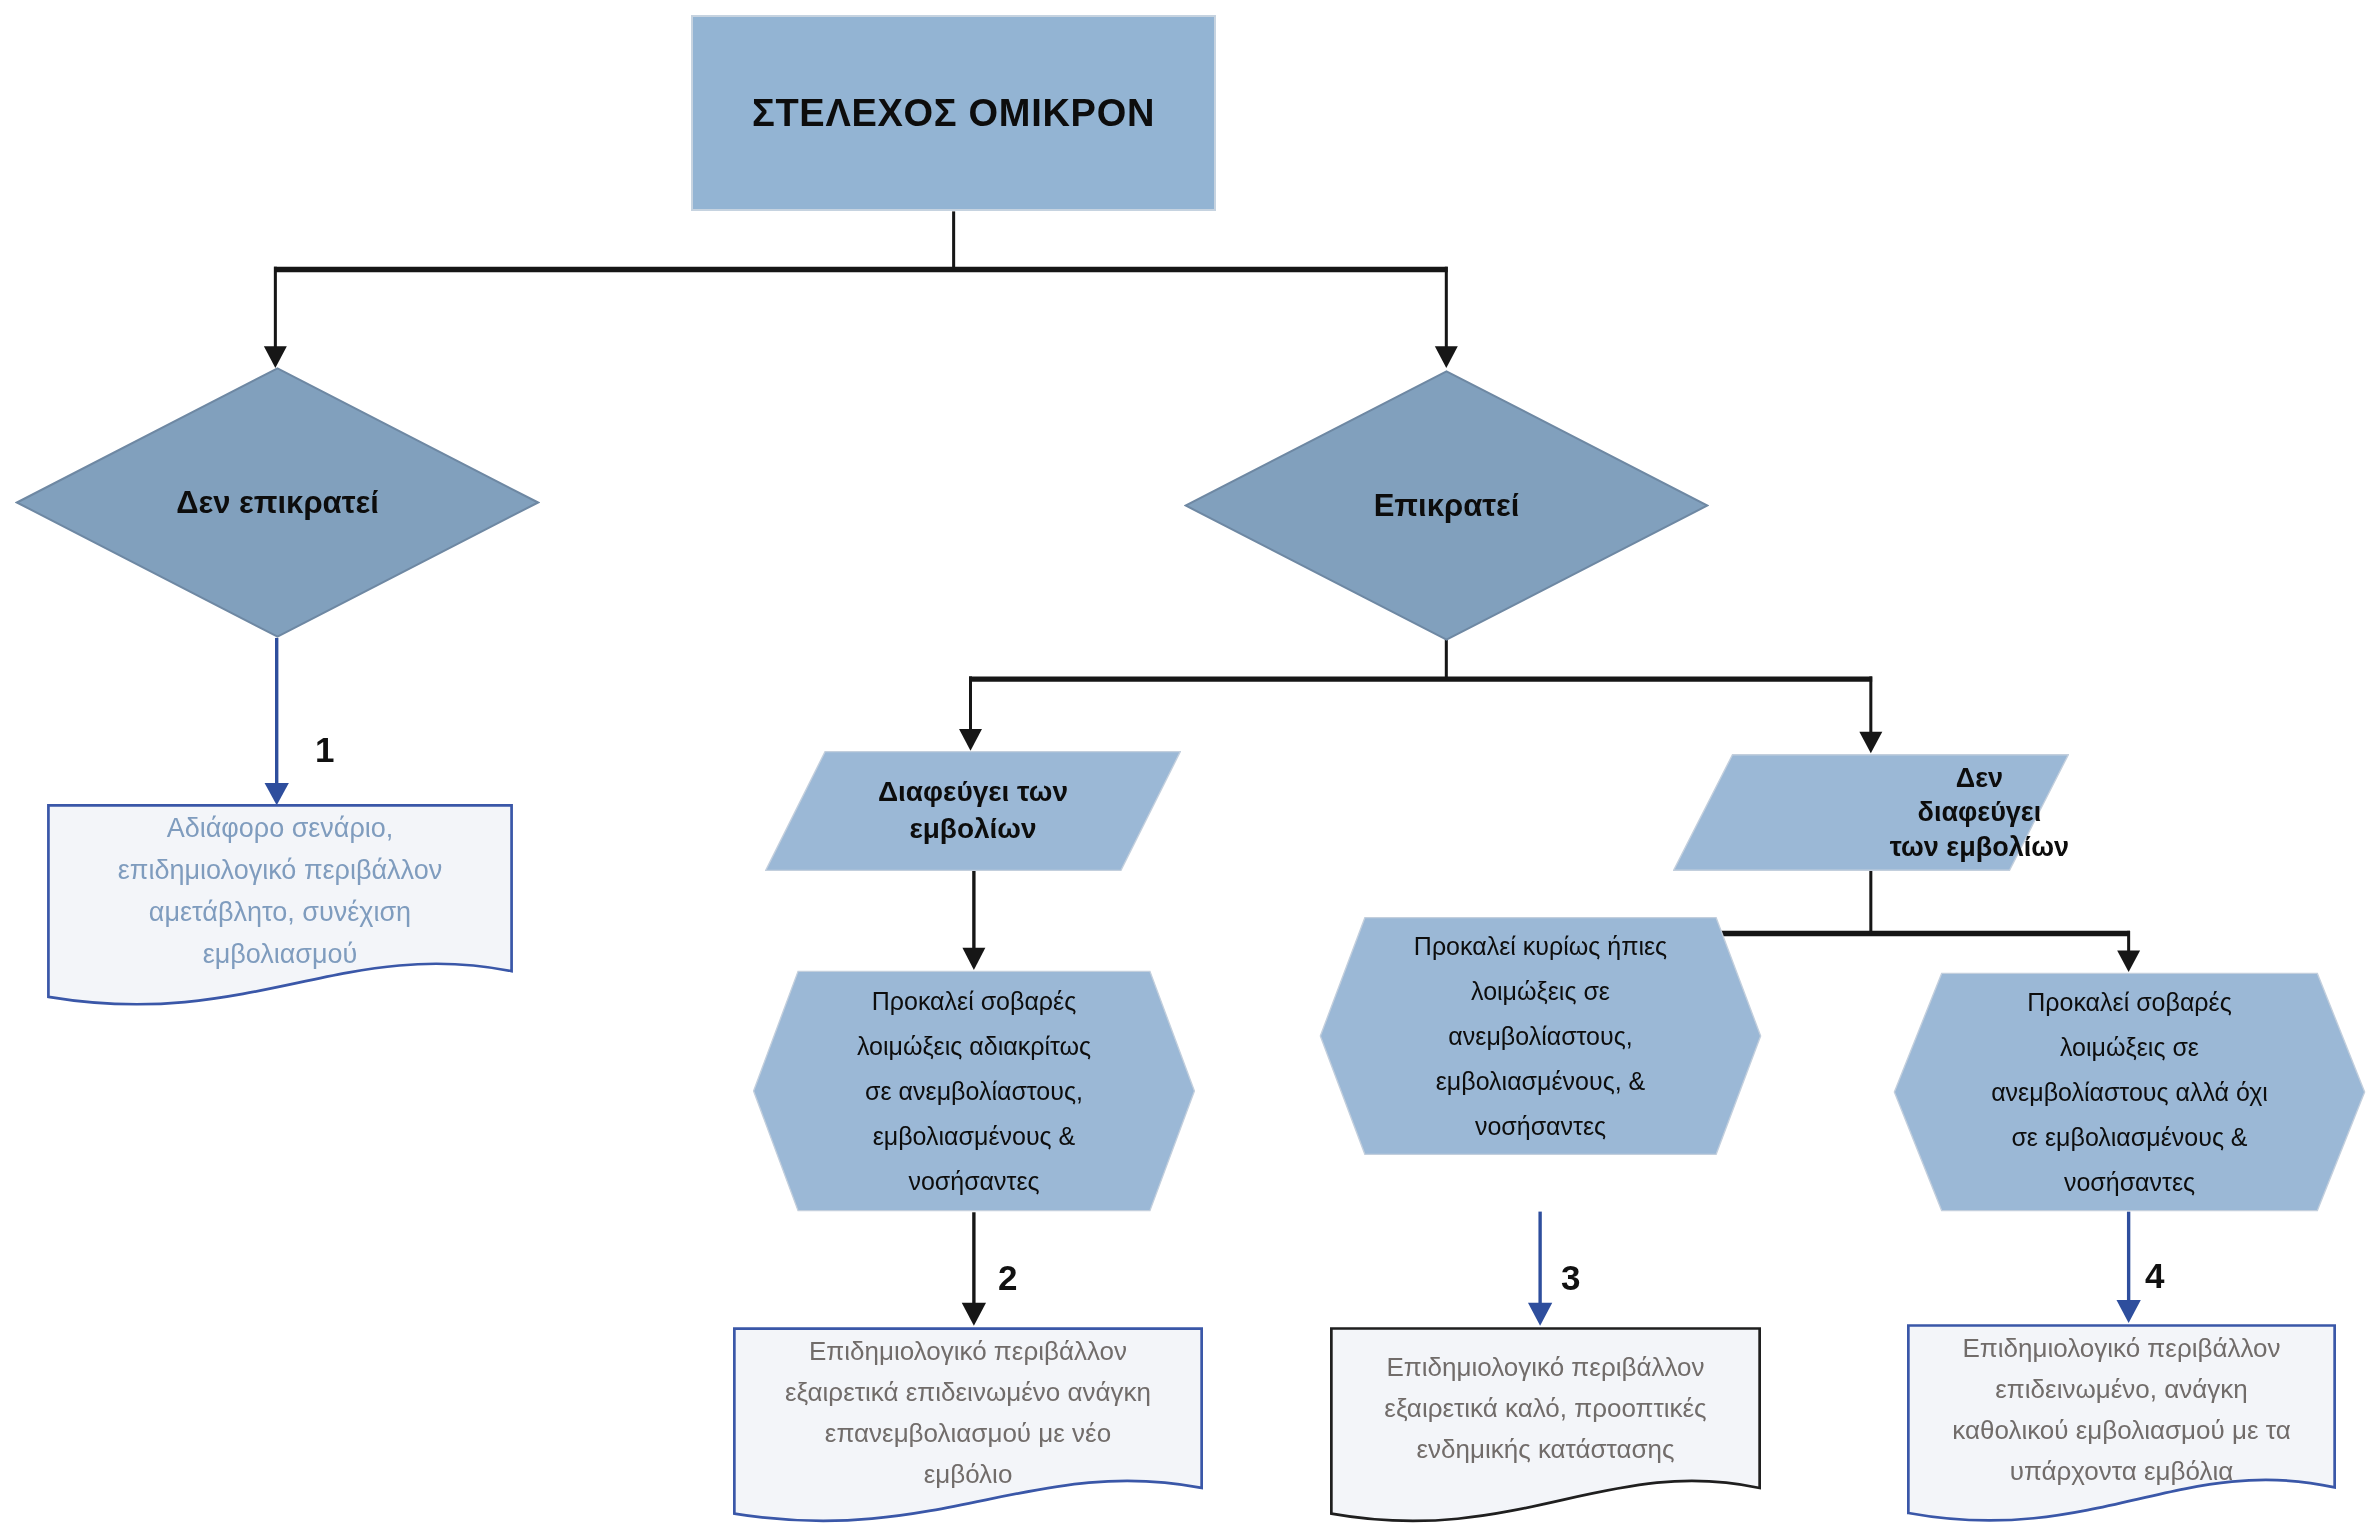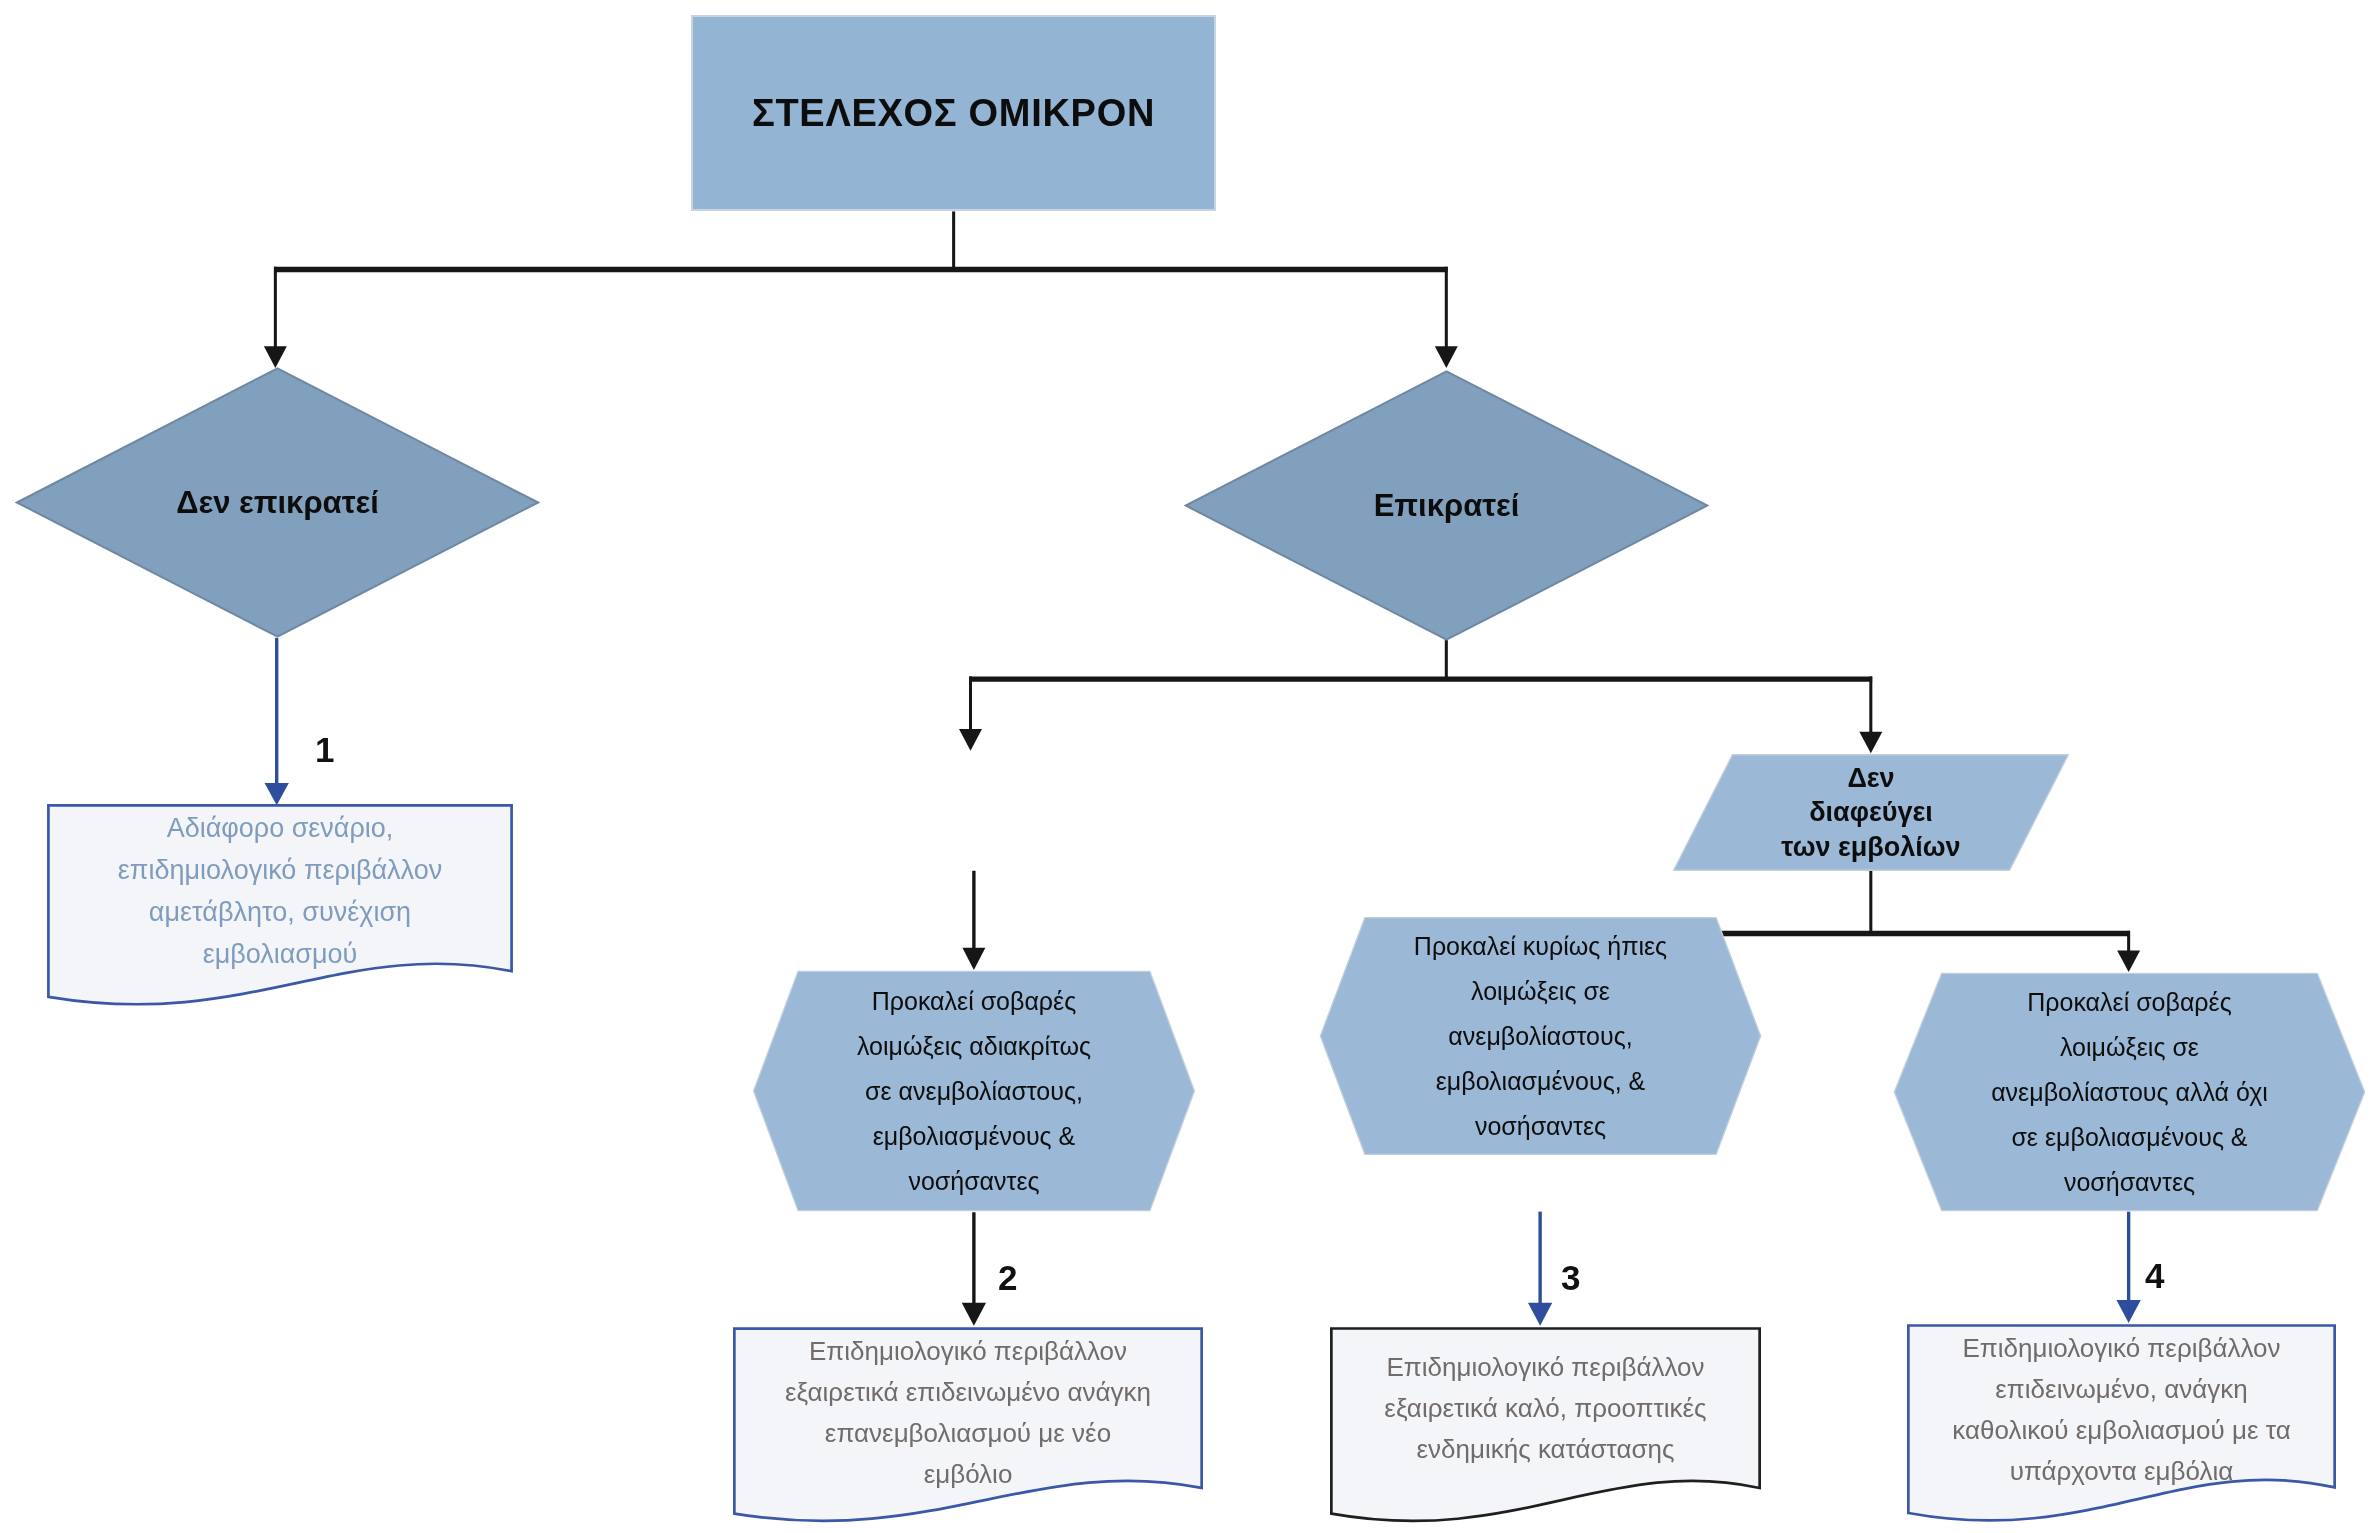--- a/index.html
+++ b/index.html
@@ -104,22 +104,29 @@
     <div class="lbl">ΣΤΕΛΕΧΟΣ ΟΜΙΚΡΟΝ</div>
   </div>
 
   <div class="shape diamond" style="left:1184px;top:370px;width:525px;height:271px;">
     <svg viewBox="0 0 778 402">
       <polygon points="389,2 776,201 389,400 2,201" fill="#81a0bd" stroke="#6e88a3" stroke-width="3"></polygon>
     </svg>
     <div class="lbl">Επικρατεί</div>
   </div>
 
-
-  <div class="shape pgram" style="left:1673px;top:754px;width:396px;height:117px;">
+  <div class="shape pgram" style="left:765px;top:751px;width:416px;height:120px;">
+    <svg viewBox="0 0 617 178">
+      <polygon points="89,1 616,1 528,177 1,177" fill="#9bb8d6" stroke="#c3cfdd" stroke-width="2"></polygon>
+    </svg>
+    <div class="lbl">Διαφεύγει των
+εμβολίων</div>
+  </div>
+
+  <div class="shape pgram" style="left:1673px;top:754px;width:396px;height:117px;justify-content:flex-end;">
     <svg viewBox="0 0 586 173">
       <polygon points="88,1 585,1 498,172 1,172" fill="#9bb8d6" stroke="#c3cfdd" stroke-width="2"></polygon>
     </svg>
     <div class="lbl" style="font-size:27px;line-height:1.28;">Δεν
 διαφεύγει
 των εμβολίων</div>
   </div>
 
   <div class="shape hex" style="left:752px;top:970px;width:444px;height:242px;">
     <svg viewBox="0 0 658 359">

